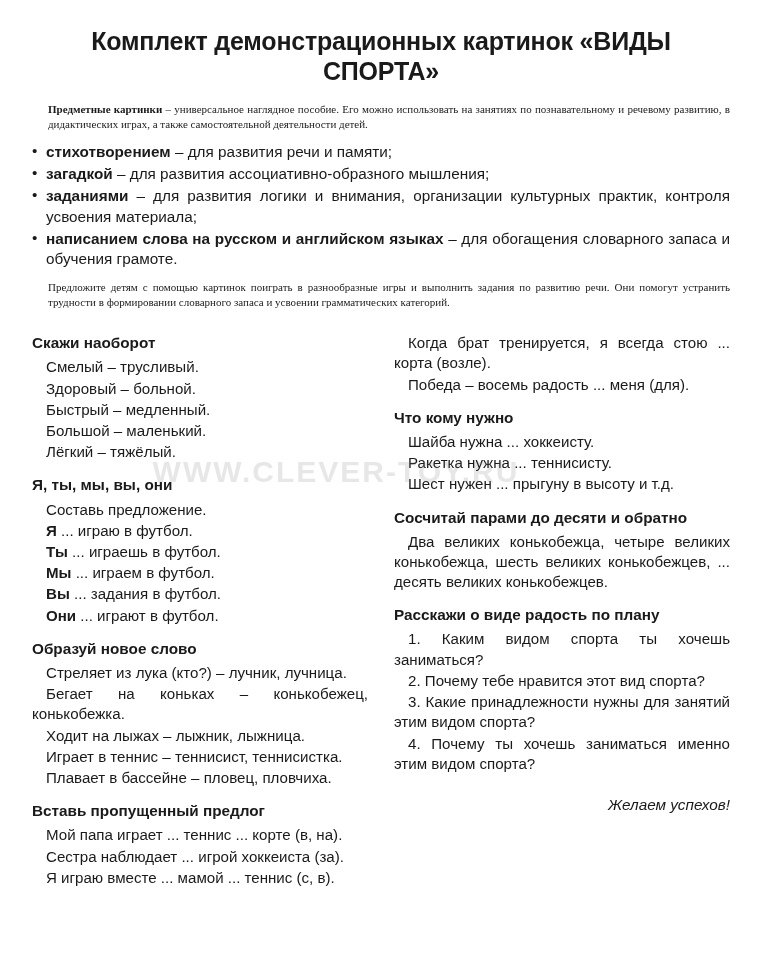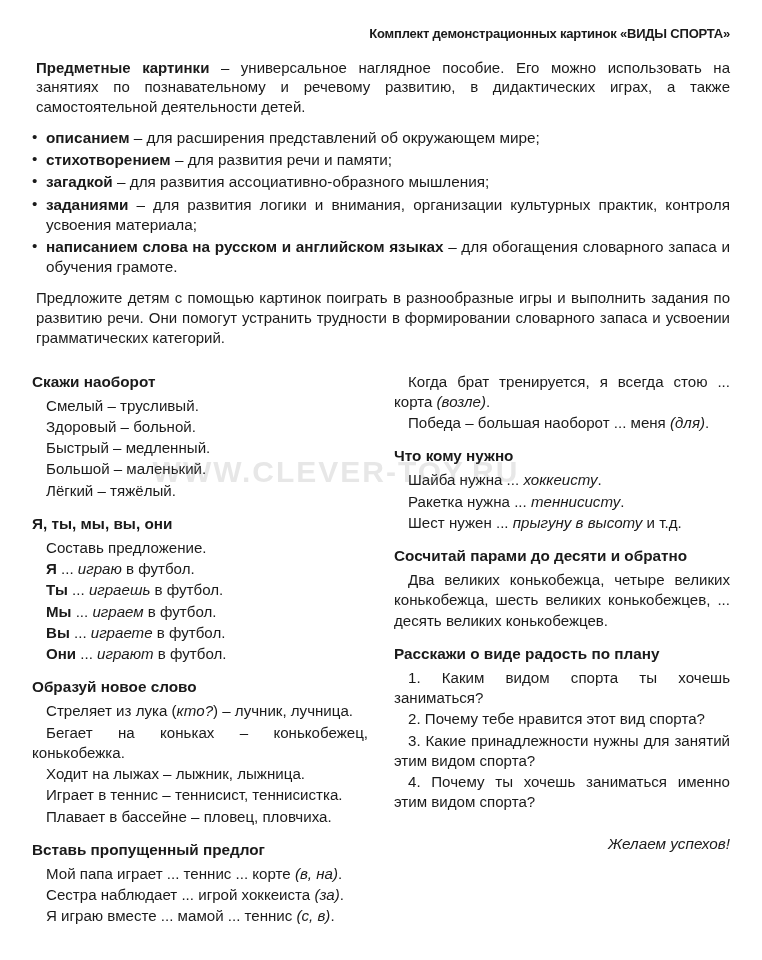--- a/index.html
+++ b/index.html
@@ -36,38 +36,39 @@
     pointer-events: none;
     z-index: 5;
     white-space: nowrap;
   }
   .content {
     position: relative;
     z-index: 2;
     padding: 22px 32px 6px 32px;
   }
   h1.title {
-    font-size: 13px;
+    font-size: 25px;
     font-weight: bold;
-    text-align: right;
+    text-align: center;
     margin: 4px 0 16px 0;
     letter-spacing: -0.2px;
     line-height: 1.2;
   }
   p.para {
-    font-size: 15px;
+    font-size: 11px;
     line-height: 1.32;
-    margin: 0 0 11px 4px;
+    margin: 0 0 11px 16px;
     text-align: justify;
+    font-family: Liberation Serif, serif;
   }
   p.para.first {
     text-indent: 0;
   }
   .b { font-weight: bold; }
-  .i { font-style: italic; }
+  .i { }
   ul.bullets {
     list-style: none;
     margin: 0 0 11px 0;
     padding: 0;
   }
   ul.bullets li {
     font-size: 15.3px;
     line-height: 1.32;
     margin: 0 0 2px 0;
     padding-left: 14px;
@@ -118,21 +119,20 @@
   <div class="watermark">WWW.CLEVER-TOY.RU</div>
 
   <div class="content">
 
     <h1 class="title">Комплект демонстрационных картинок «ВИДЫ СПОРТА»</h1>
 
     <p class="para first"><span class="b">Предметные картинки</span><span> – универсальное наглядное пособие. Его можно использовать на занятиях по познавательному и речевому развитию, в дидактических играх, а также самостоятельной деятельности детей.</span></p>
 
 
     <ul class="bullets">
-      <li><span class="b">описанием</span><span> – для расширения представлений об окружающем мире;</span></li>
       <li><span class="b">стихотворением</span><span> – для развития речи и памяти;</span></li>
       <li><span class="b">загадкой</span><span> – для развития ассоциативно-образного мышления;</span></li>
       <li><span class="b">заданиями</span><span> – для развития логики и внимания, организации культурных практик, контроля усвоения материала;</span></li>
       <li><span class="b">написанием слова на русском и английском языках</span><span> – для обогащения словарного запаса и обучения грамоте.</span></li>
     </ul>
 
     <p class="para">Предложите детям с помощью картинок поиграть в разнообразные игры и выполнить задания по развитию речи. Они помогут устранить трудности в формировании словарного запаса и усвоении грамматических категорий.</p>
 
     <div class="columns">
 
@@ -143,41 +143,41 @@
         <div class="line indent">Здоровый – больной.</div>
         <div class="line indent">Быстрый – медленный.</div>
         <div class="line indent">Большой – маленький.</div>
         <div class="line indent">Лёгкий – тяжёлый.</div>
 
         <h2 class="sub">Я, ты, мы, вы, они</h2>
         <div class="line indent">Составь предложение.</div>
         <div class="line indent"><span class="b">Я</span><span> ... </span><span class="i">играю</span><span> в футбол.</span></div>
         <div class="line indent"><span class="b">Ты</span><span> ... </span><span class="i">играешь</span><span> в футбол.</span></div>
         <div class="line indent"><span class="b">Мы</span><span> ... </span><span class="i">играем</span><span> в футбол.</span></div>
-        <div class="line indent"><span class="b">Вы</span><span> ... </span><span class="i">играете</span><span> в футбол.</span></div>
+        <div class="line indent"><span class="b">Вы</span><span> ... </span><span class="i">задания</span><span> в футбол.</span></div>
         <div class="line indent"><span class="b">Они</span><span> ... </span><span class="i">играют</span><span> в футбол.</span></div>
 
         <h2 class="sub">Образуй новое слово</h2>
         <div class="line indent just"><span>Стреляет из лука (</span><span class="i">кто?</span><span>) – лучник, лучница.</span></div>
         <div class="line indent just">Бегает на коньках – конькобежец, конькобежка.</div>
         <div class="line indent just">Ходит на лыжах – лыжник, лыжница.</div>
         <div class="line indent just">Играет в теннис – теннисист, теннисистка.</div>
         <div class="line indent just">Плавает в бассейне – пловец, пловчиха.</div>
 
         <h2 class="sub">Вставь пропущенный предлог</h2>
         <div class="line indent"><span>Мой папа играет ... теннис ... корте </span><span class="i">(в, на)</span><span>.</span></div>
         <div class="line indent"><span>Сестра наблюдает ... игрой хоккеиста </span><span class="i">(за)</span><span>.</span></div>
         <div class="line indent"><span>Я играю вместе ... мамой ... теннис </span><span class="i">(с, в)</span><span>.</span></div>
 
       </div>
 
       <div class="col">
 
         <div class="line indent just"><span>Когда брат тренируется, я всегда стою ... корта </span><span class="i">(возле)</span><span>.</span></div>
-        <div class="line indent just"><span>Победа – большая наоборот ... меня </span><span class="i">(для)</span><span>.</span></div>
+        <div class="line indent just"><span>Победа – восемь радость ... меня </span><span class="i">(для)</span><span>.</span></div>
 
         <h2 class="sub">Что кому нужно</h2>
         <div class="line indent"><span>Шайба нужна ... </span><span class="i">хоккеисту</span><span>.</span></div>
         <div class="line indent"><span>Ракетка нужна ... </span><span class="i">теннисисту</span><span>.</span></div>
         <div class="line indent"><span>Шест нужен ... </span><span class="i">прыгуну в высоту</span><span> и т.д.</span></div>
 
         <h2 class="sub">Сосчитай парами до десяти и обратно</h2>
         <div class="line indent just">Два великих конькобежца, четыре великих конькобежца, шесть великих конькобежцев, ... десять великих конькобежцев.</div>
 
         <h2 class="sub">Расскажи о виде радость по плану</h2>

